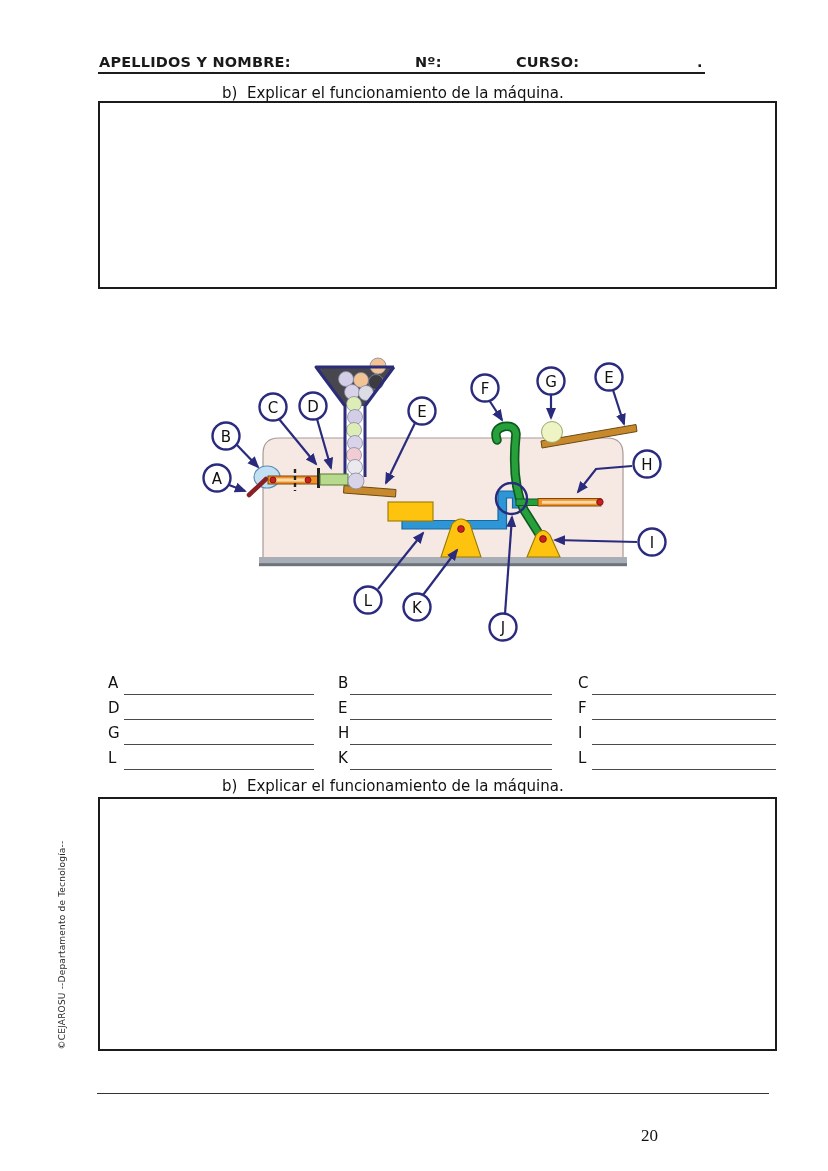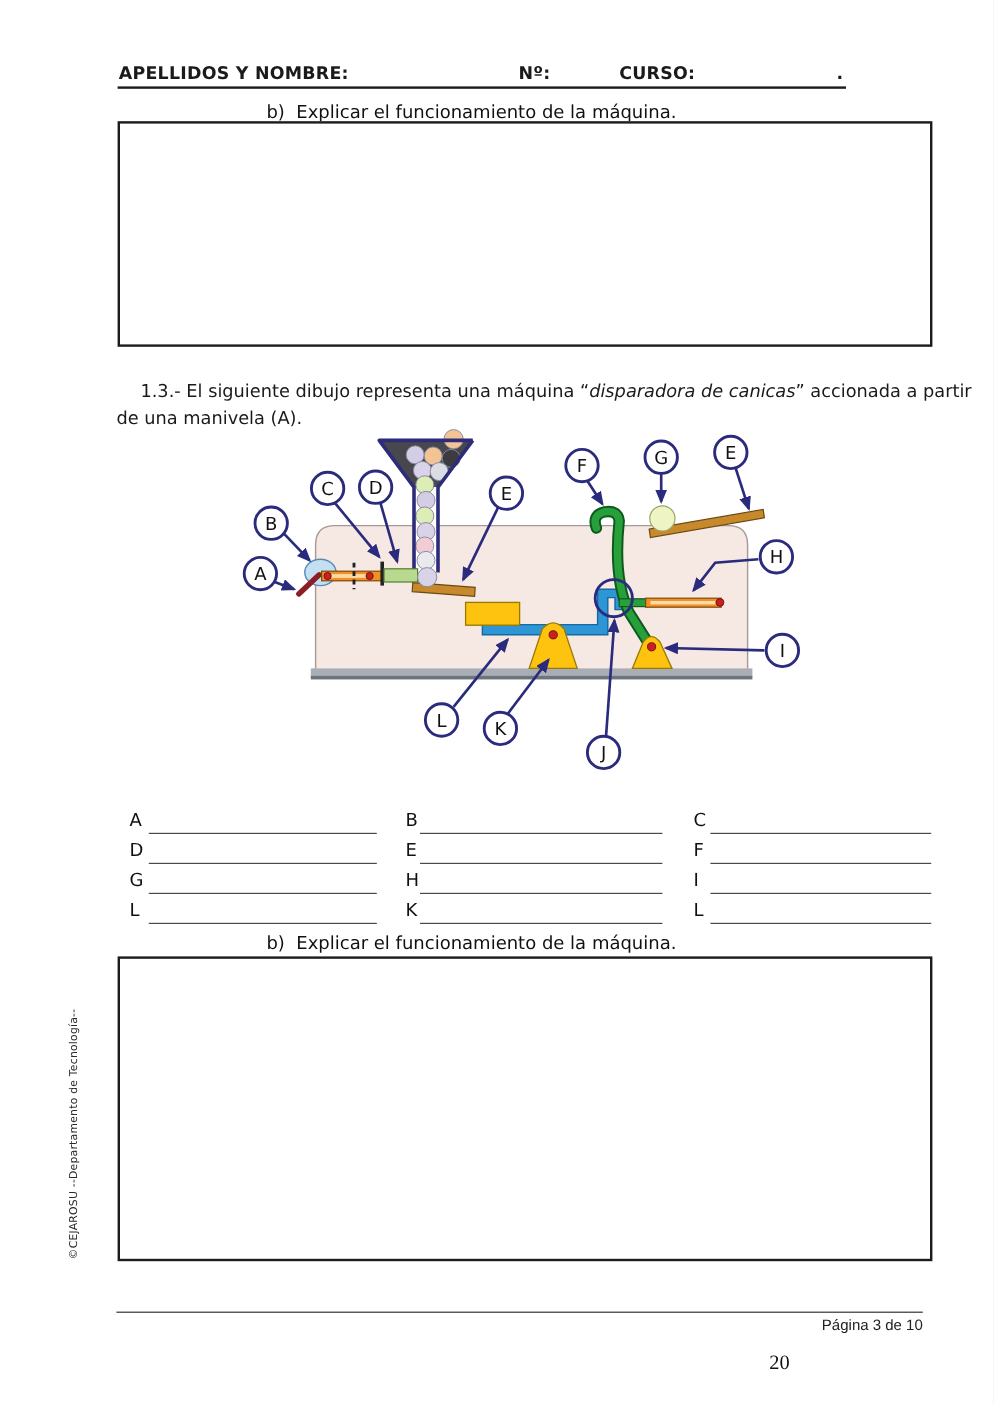--- a/index.html
+++ b/index.html
@@ -39,28 +39,27 @@
                  font-family:"Liberation Serif", serif; font-size:17px; color:#111; }
   svg text { font-family:"DejaVu Sans", sans-serif; }
 </style>
 </head>
 <body>
 
 <div class="page">
 
   <div class="header-underline"></div>
   <span class="h-label" style="left:99px">APELLIDOS Y NOMBRE:</span>
-  <span class="h-label" style="left:432px">Nº:</span>
+  <span class="h-label" style="left:415px">Nº:</span>
   <span class="h-label" style="left:516px">CURSO:</span>
   <span class="h-label" style="left:697px">.</span>
 
   <div class="task-heading" style="left:222px; top:84px">b)  Explicar el funcionamiento de la máquina.</div>
   <div class="answer-box" style="top:101px; height:184px"></div>
 
-  <p class="question"><span class="q-num">1.3.- </span><span>El siguiente dibujo representa una máquina “</span><span class="q-italic">disparadora de canicas</span><span>” accionada a partir</span><br><span>de una manivela (A).</span></p>
 
   <svg class="abs" style="left:195px; top:354px" width="482" height="292" viewBox="195 354 482 292">
     <defs>
       <marker id="arr" markerUnits="userSpaceOnUse" markerWidth="13" markerHeight="11" refX="10" refY="5" orient="auto">
         <path d="M0,0 L12,5 L0,10 Z" fill="#2b2b7e"></path>
       </marker>
     </defs>
 
     <path d="M263,558 L263,454 Q263,438 279,438 L607,438 Q623,438 623,454 L623,558 Z" fill="#f6e9e4" stroke="#a79a96" stroke-width="1.2"></path>
 
@@ -231,16 +230,15 @@
     <span class="ans-letter l3">L</span>
       <span class="ans-line u3"></span>
   </div>
 
   <div class="task-heading" style="left:222px; top:777px">b)  Explicar el funcionamiento de la máquina.</div>
   <div class="answer-box" style="top:797px; height:250px"></div>
 
   <div class="sidebar-credit">©CEJAROSU  --Departamento de Tecnología--</div>
 
   <div class="footer-line"></div>
-  <div class="footer-page">Página 3 de 10</div>
   <div class="scan-page-number">20</div>
 
 </div>
 
 </body></html>

